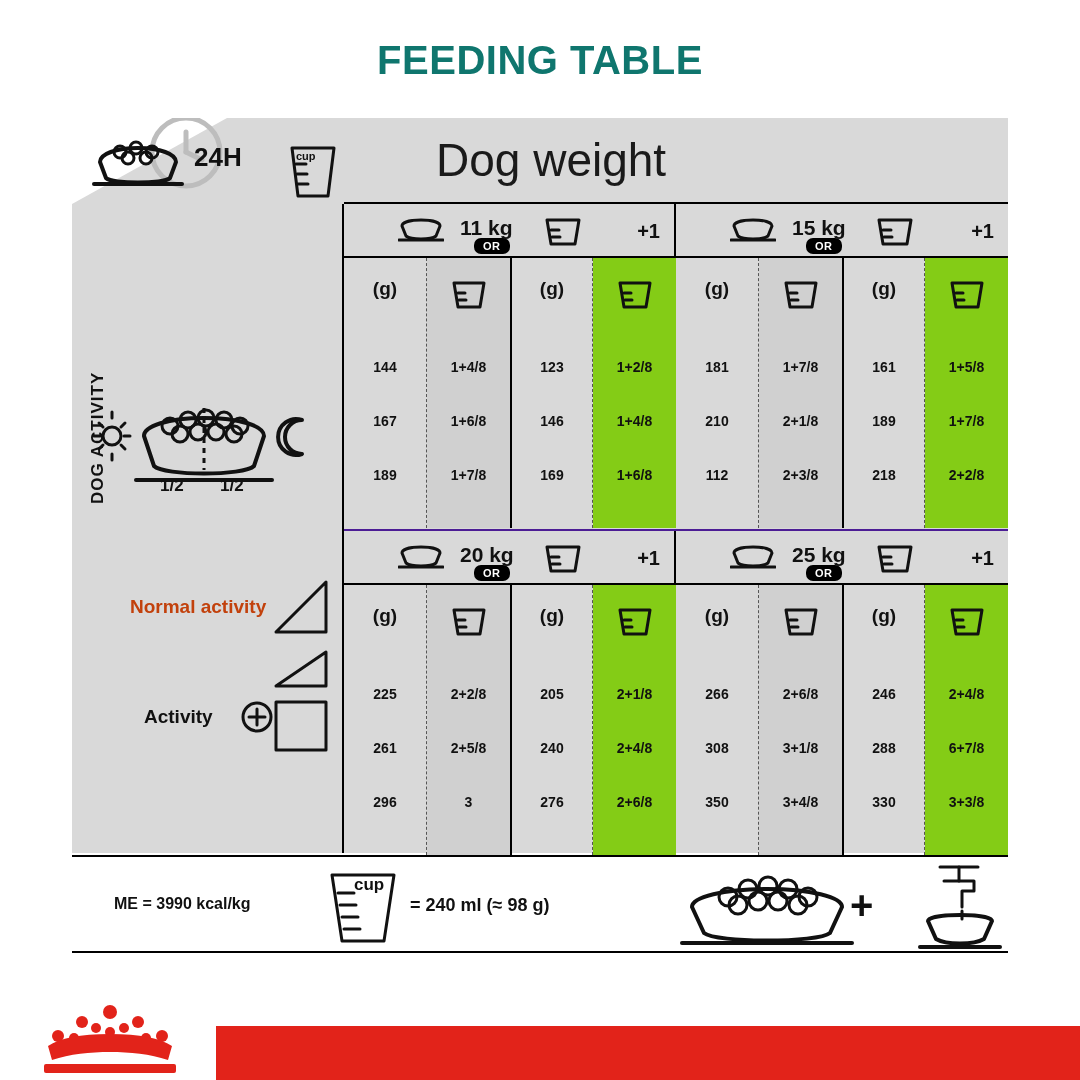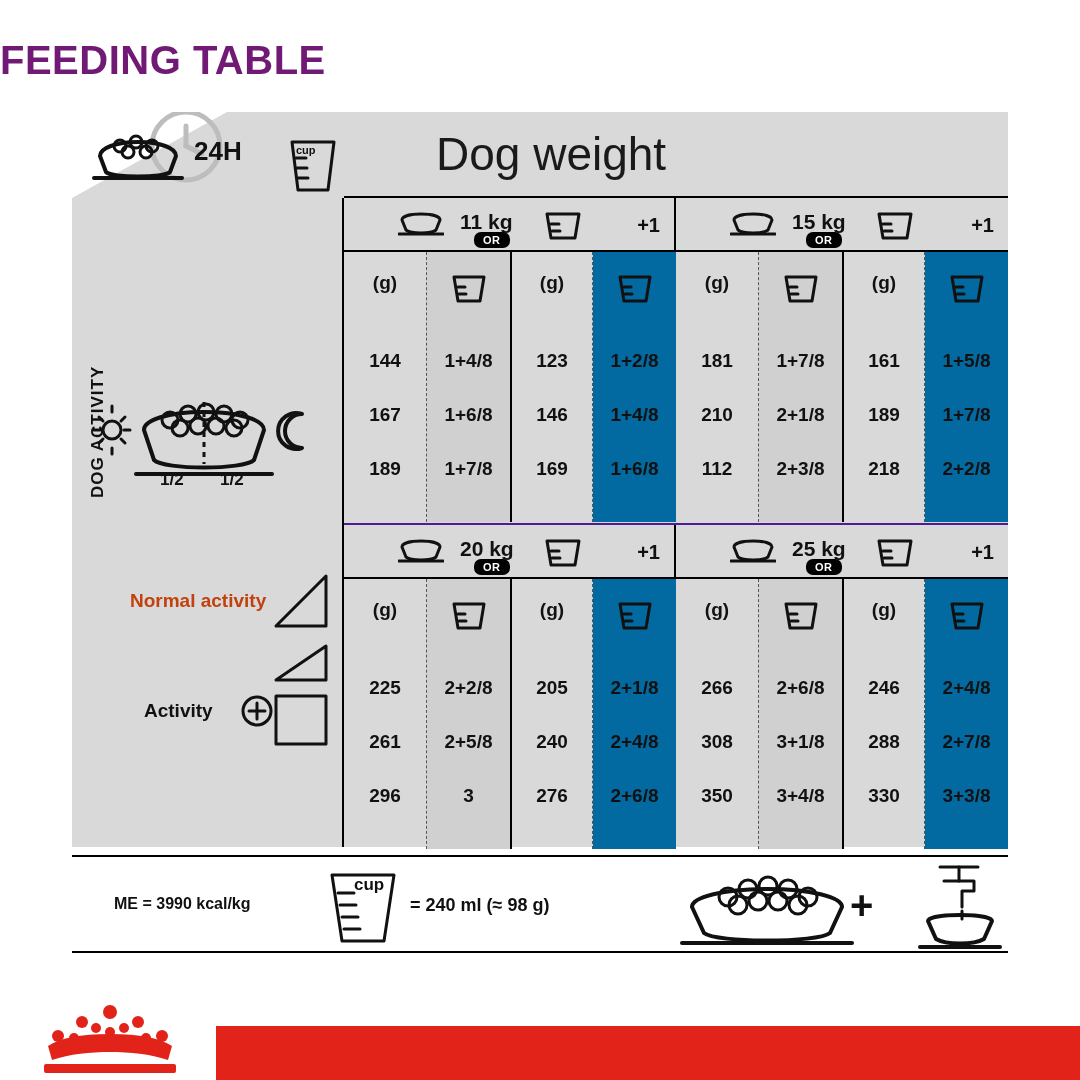--- a/index.html
+++ b/index.html
@@ -9,30 +9,31 @@
     background: #ffffff;
     font-family: "Liberation Sans", sans-serif;
     overflow: hidden;
   }
   .page { position: relative; width: 1080px; height: 1080px; background:#fff; }
 
   
   .title {
     position: absolute;
     top: 38px; left: 0; width: 1080px;
-    color: #701a75;
+    text-align: center;
+    color: #0f766e;
     font-size: 40px;
     font-weight: bold;
     letter-spacing: 0.5px;
   }
 
   
   .table-wrap {
     position: absolute;
-    left: 72px; top: 112px;
+    left: 72px; top: 118px;
     width: 936px; height: 735px;
   }
 
   
   .hdr {
     position: absolute; left:0; top:0; width: 936px; height: 86px;
   }
   .hdr-left {
     position: absolute; left: 0; top: 0; width: 272px; height: 86px;
     background: #fff;
@@ -120,31 +121,31 @@
   }
 
   .wb-cols { position: absolute; top: 54px; left: 0; width: 332px; height: 270px; }
   .col {
     position: absolute; top: 0; width: 83px; height: 270px;
     text-align: center;
   }
   .col.c0 { left: 0; }
   .col.c1 { left: 83px; background: #d0d0d0; }
   .col.c2 { left: 166px; }
-  .col.c3 { left: 249px; background: #0369a1; }
+  .col.c3 { left: 249px; background: #84cc16; }
   .col.c2 { border-left: 2px solid #000; }
   .dashed { border-right: 1px dashed #555; }
 
   .col-head {
     margin-top: 20px;
     font-size: 19px; font-weight: bold; color: #111;
     height: 44px;
   }
   .val {
-    font-size: 19px; font-weight: bold; color: #111;
+    font-size: 14px; font-weight: bold; color: #111;
     height: 54px; line-height: 54px;
   }
   .val.v0 { margin-top: 18px; }
 
   
   .footer {
     position: absolute; left: 72px; top: 855px; width: 936px; height: 98px;
     border-top: 2px solid #000;
     border-bottom: 2px solid #000;
     background: #fff;
@@ -488,21 +489,21 @@
               </div>
               <div class="col c3">
                 <div class="col-head">
                   <svg width="42" height="34" viewBox="0 0 42 34" style="margin:0 auto;">
                     <path class="ink2" d="M6 5 L36 5 L32 29 L10 29 Z"></path>
                     <line class="ink2" x1="10" y1="15" x2="17" y2="15"></line>
                     <line class="ink2" x1="11" y1="22" x2="18" y2="22"></line>
                   </svg>
                 </div>
                 <div class="val v0">2+4/8</div>
-                <div class="val">2+7/8</div>
+                <div class="val">6+7/8</div>
                 <div class="val">3+3/8</div>
               </div>
             </div>
           </div>
         </div>
 
       </div>
     </div>
   </div>
 

